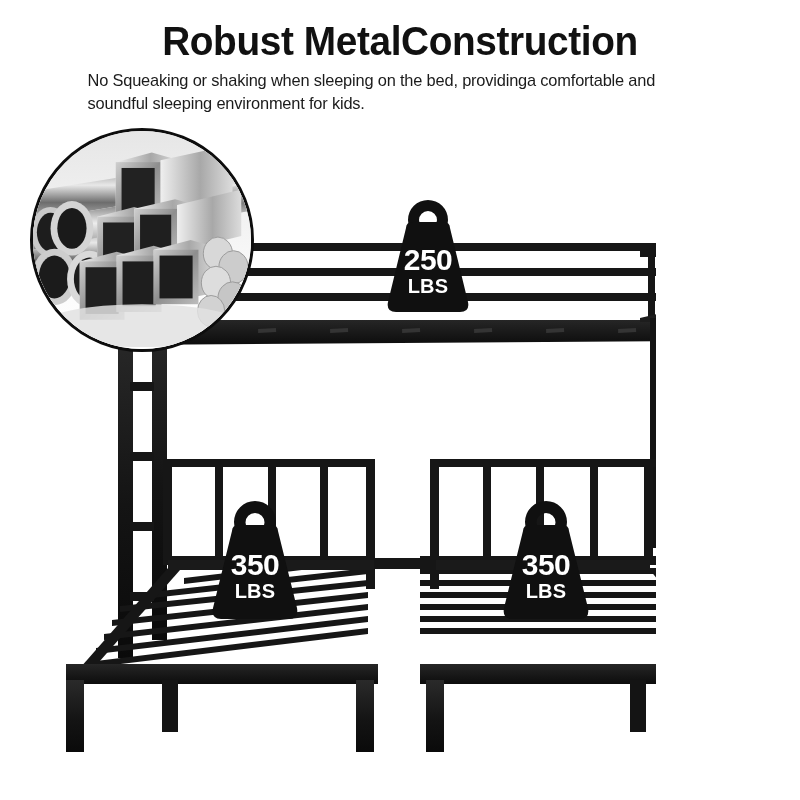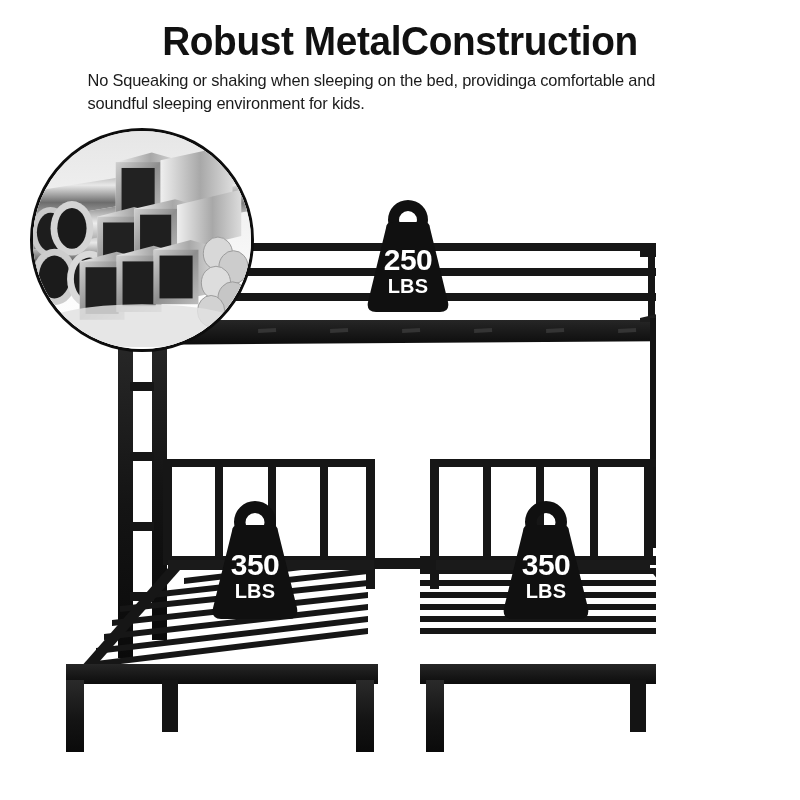--- a/index.html
+++ b/index.html
@@ -101,21 +101,21 @@
     fill: #ffffff;
     letter-spacing: -0.5px;
   }
   .badge-unit {
     font-family: "Liberation Sans", sans-serif;
     font-size: 20px;
     font-weight: bold;
     fill: #ffffff;
     letter-spacing: 0.2px;
   }
-  .badge-250 { left: 352px; top: 198px; }
+  .badge-250 { left: 372px; top: 198px; }
   .badge-350a { left: 196px; top: 499px; width: 118px; height: 124px; }
   .badge-350b { left: 487px; top: 499px; width: 118px; height: 124px; }
 </style>
 </head>
 <body>
 
 <div class="page">
 
   <div class="header">
     <h1 class="headline">Robust MetalConstruction</h1>

